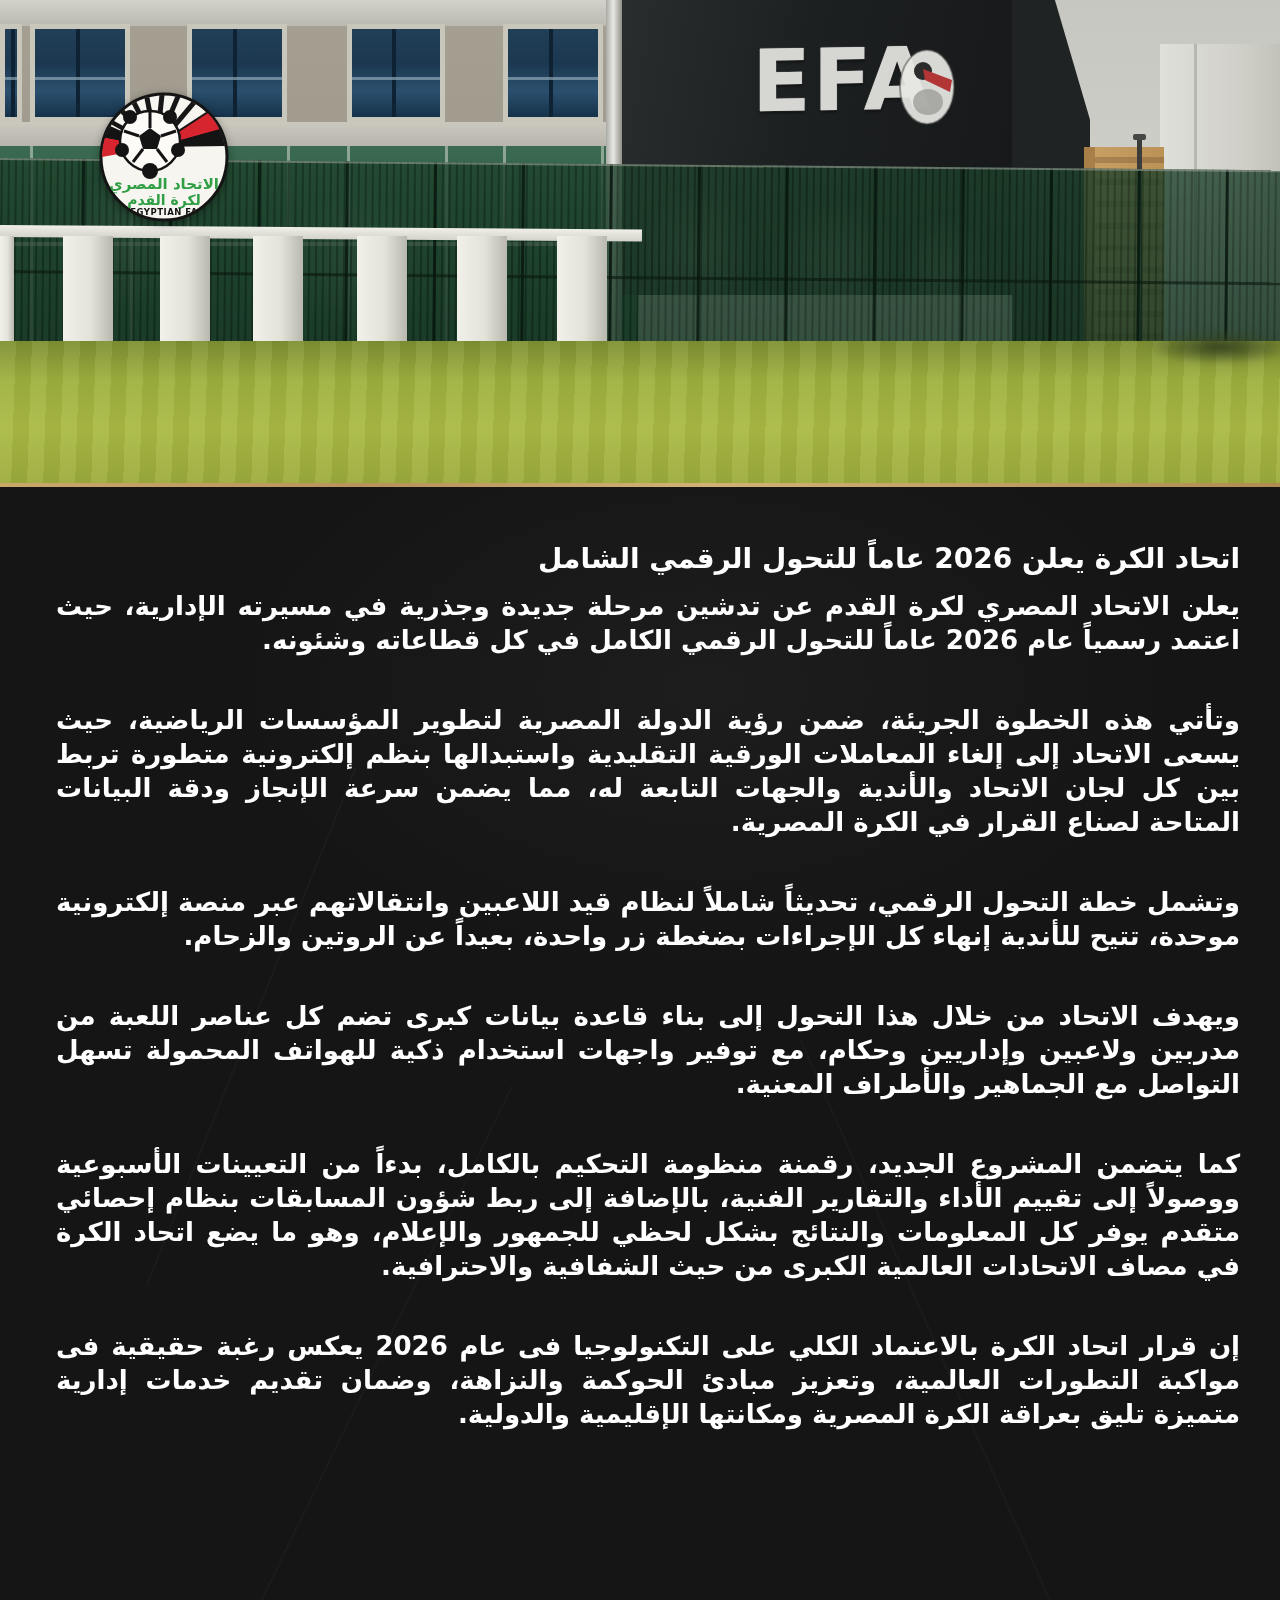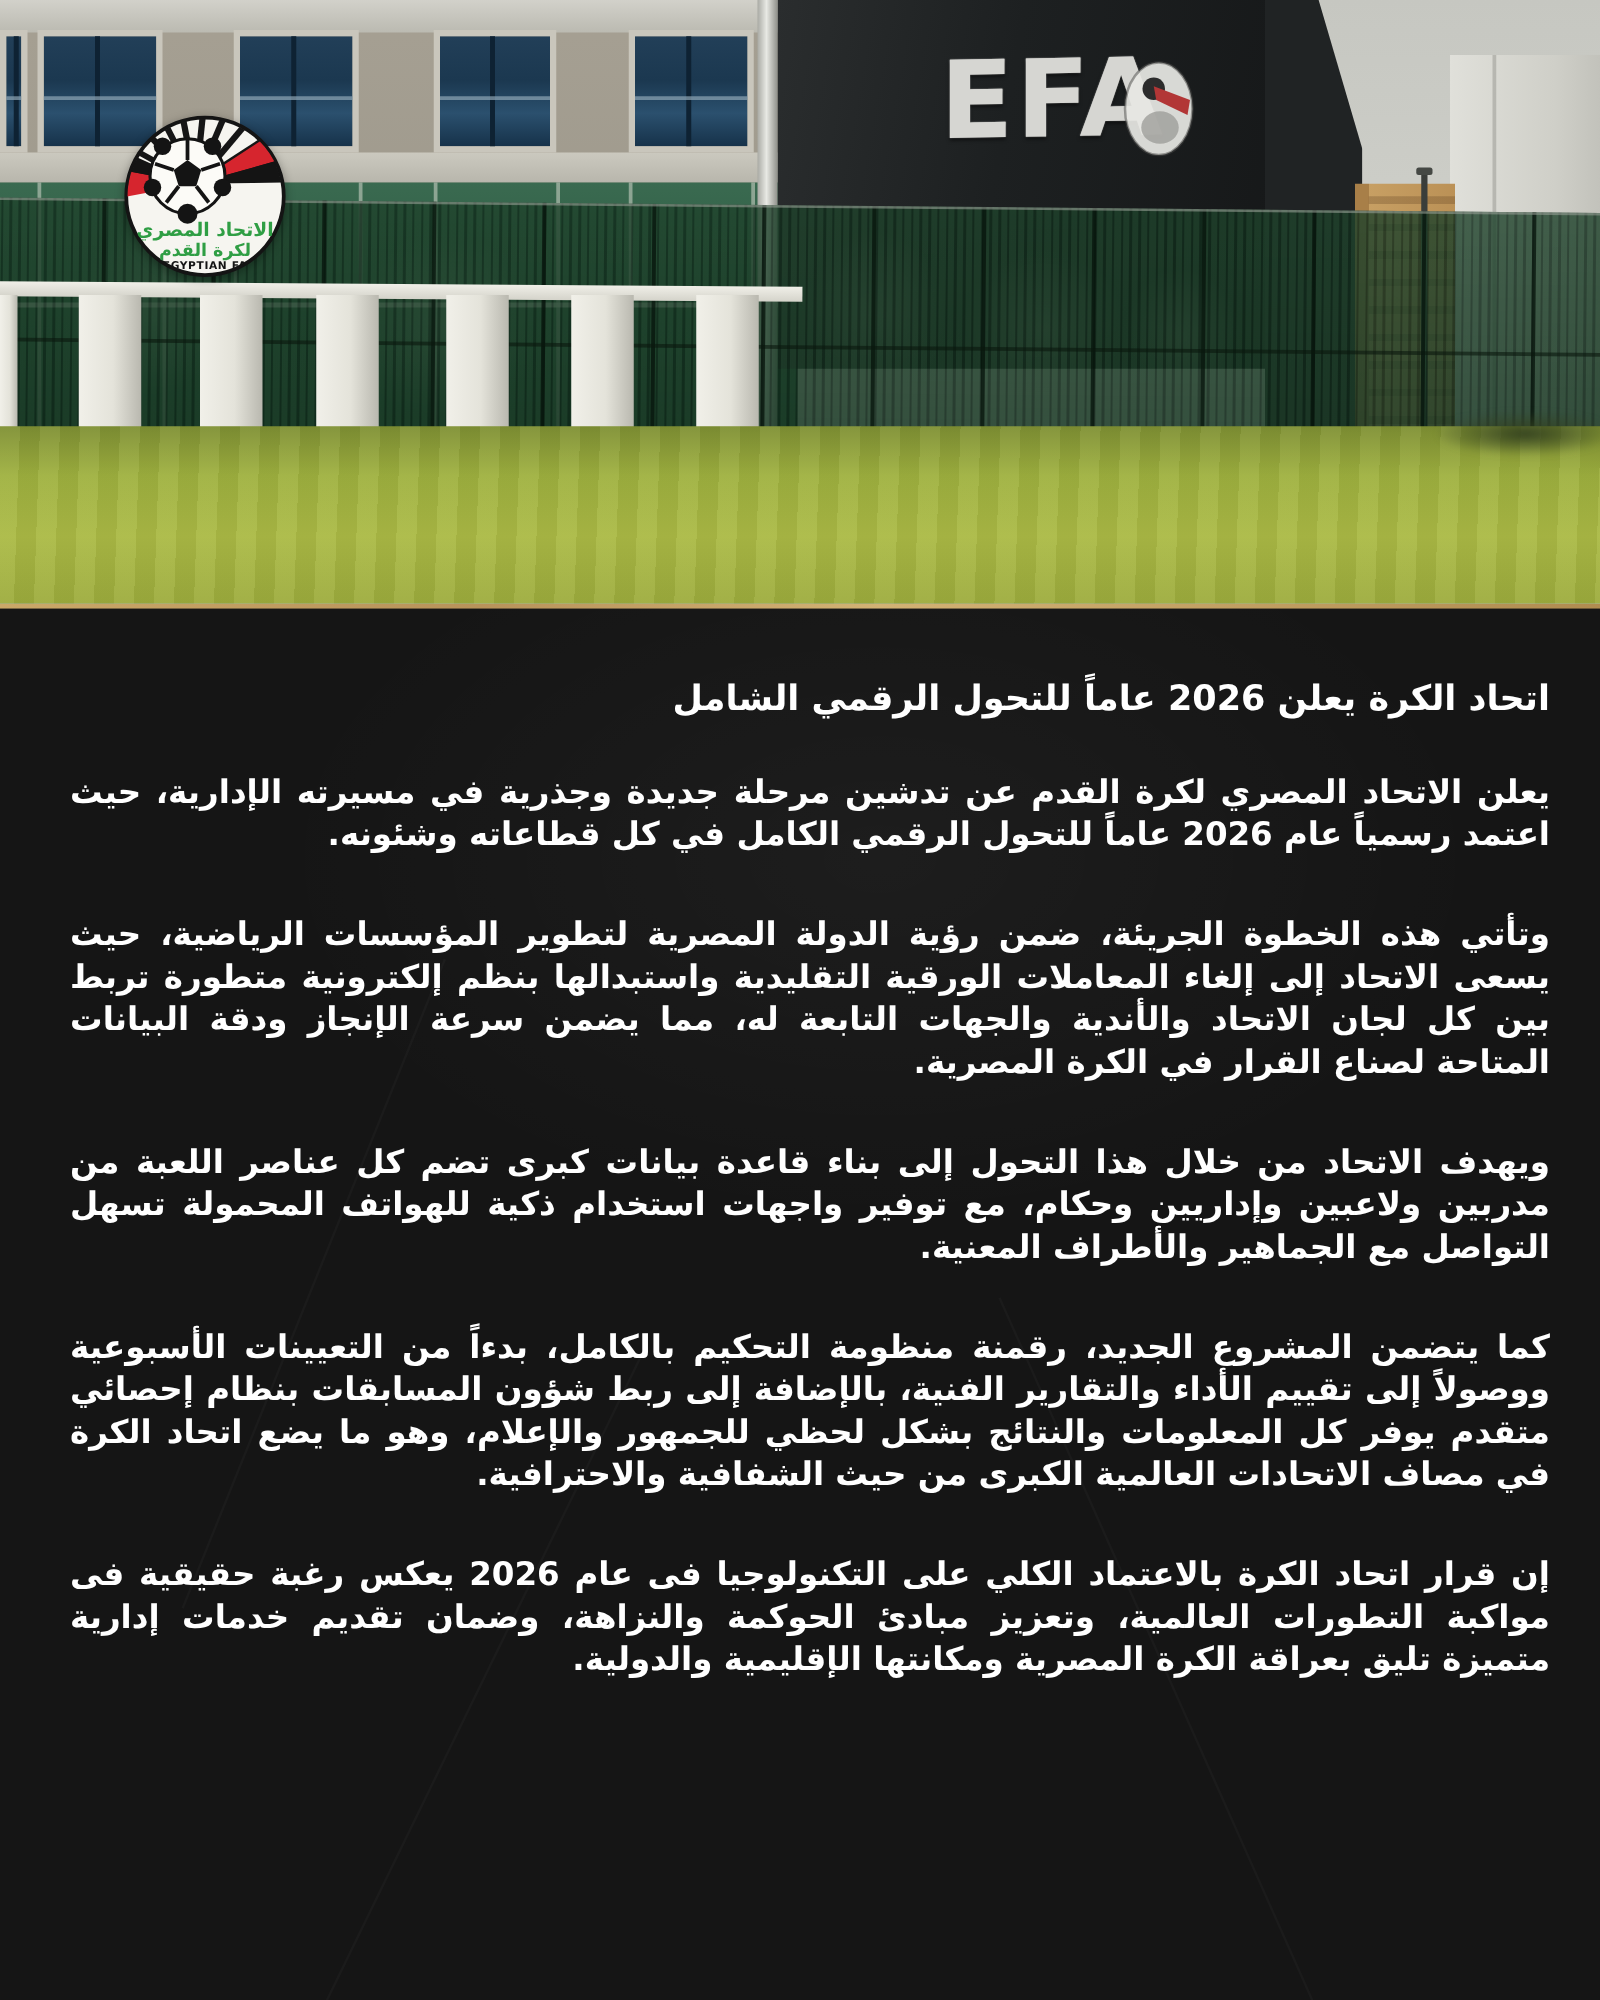--- a/index.html
+++ b/index.html
@@ -76,21 +76,21 @@
       background-image:radial-gradient(ellipse 700px 420px at 55% 18%,rgba(255,255,255,.035),transparent 70%);}
   .streak{position:absolute;width:2px;background:rgba(255,255,255,.028);}
   .s1{left:345px;top:560px;height:760px;transform:rotate(26deg);}
   .s2{left:250px;top:260px;height:560px;transform:rotate(22deg);}
   .s3{left:945px;top:520px;height:720px;transform:rotate(-24deg);}
 
   .article{position:relative;direction:rtl;padding:54px 40px 0 56px;color:#ffffff;}
   .article h1{margin:0;font-size:28px;line-height:36px;font-weight:bold;text-align:right;letter-spacing:-.2px;}
   .article p{margin:46px 0 0 0;font-size:26px;line-height:34px;font-weight:bold;
       text-align:justify;text-justify:inter-word;letter-spacing:-.2px;}
-  .article p.first{margin-top:40px;}
+  .article p.first{margin-top:12px;}
 </style>
 </head>
 <body>
 
 <div class="poster">
 
   <div class="photo">
 
     <div class="abs bldg-left">
       <div class="abs parapet"></div>
@@ -221,18 +221,19 @@
 
   <div class="text-section">
     <div class="streak s1"></div>
     <div class="streak s2"></div>
     <div class="streak s3"></div>
 
     <div class="article">
       <h1>اتحاد الكرة يعلن 2026 عاماً للتحول الرقمي الشامل</h1>
       <p class="first">يعلن الاتحاد المصري لكرة القدم عن تدشين مرحلة جديدة وجذرية في مسيرته الإدارية، حيث اعتمد رسمياً عام 2026 عاماً للتحول الرقمي الكامل في كل قطاعاته وشئونه.</p>
       <p>وتأتي هذه الخطوة الجريئة، ضمن رؤية الدولة المصرية لتطوير المؤسسات الرياضية، حيث يسعى الاتحاد إلى إلغاء المعاملات الورقية التقليدية واستبدالها بنظم إلكترونية متطورة تربط بين كل لجان الاتحاد والأندية والجهات التابعة له، مما يضمن سرعة الإنجاز ودقة البيانات المتاحة لصناع القرار في الكرة المصرية.</p>
+      <p>وتشمل خطة التحول الرقمي، تحديثاً شاملاً لنظام قيد اللاعبين وانتقالاتهم عبر منصة إلكترونية موحدة، تتيح للأندية إنهاء كل الإجراءات بضغطة زر واحدة، بعيداً عن الروتين والزحام.</p>
       <p>ويهدف الاتحاد من خلال هذا التحول إلى بناء قاعدة بيانات كبرى تضم كل عناصر اللعبة من مدربين ولاعبين وإداريين وحكام، مع توفير واجهات استخدام ذكية للهواتف المحمولة تسهل التواصل مع الجماهير والأطراف المعنية.</p>
       <p>كما يتضمن المشروع الجديد، رقمنة منظومة التحكيم بالكامل، بدءاً من التعيينات الأسبوعية ووصولاً إلى تقييم الأداء والتقارير الفنية، بالإضافة إلى ربط شؤون المسابقات بنظام إحصائي متقدم يوفر كل المعلومات والنتائج بشكل لحظي للجمهور والإعلام، وهو ما يضع اتحاد الكرة في مصاف الاتحادات العالمية الكبرى من حيث الشفافية والاحترافية.</p>
       <p>إن قرار اتحاد الكرة بالاعتماد الكلي على التكنولوجيا فى عام 2026 يعكس رغبة حقيقية فى مواكبة التطورات العالمية، وتعزيز مبادئ الحوكمة والنزاهة، وضمان تقديم خدمات إدارية متميزة تليق بعراقة الكرة المصرية ومكانتها الإقليمية والدولية.</p>
     </div>
   </div>
 </div>
 
 </body></html>

